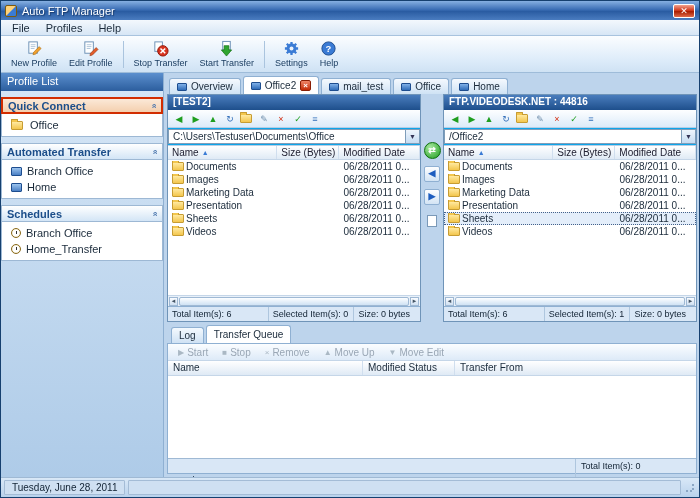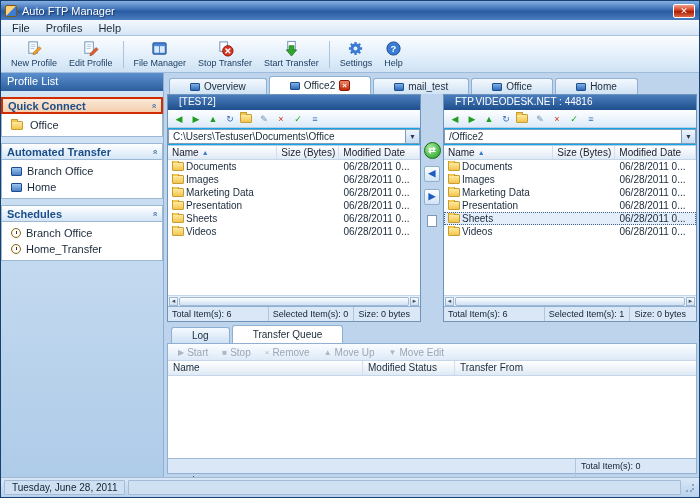--- a/index.html
+++ b/index.html
@@ -31,28 +31,28 @@
 .chev{color:#4a76ad;font-size:9px;transform:rotate(-90deg);font-weight:bold}
 
 .folder{width:12px;height:9px;flex:0 0 12px;background:linear-gradient(#ffe9a0,#f3c64d);border:1px solid #c79c32;border-radius:1px;position:relative;margin-right:2px}
 .folder::before{content:"";position:absolute;top:-3px;left:-1px;width:5px;height:2px;background:#f3c64d;border:1px solid #c79c32;border-bottom:none;border-radius:1px 1px 0 0}
 .i-pc{width:11px;height:9px;flex:0 0 11px;background:linear-gradient(#9cc4ee,#4a7fc4);border:1px solid #1d4d8f;border-radius:1px}
 .i-clock{width:10px;height:10px;flex:0 0 10px;border-radius:50%;background:radial-gradient(#fff 55%,#d8c27a);border:1px solid #8a6a1a;position:relative}
 .i-clock::after{content:"";position:absolute;left:4px;top:2px;width:1px;height:3px;background:#333}
 
 .content{flex:1;display:flex;flex-direction:column;padding:3px 2px 0 3px;min-width:0}
 .tabstrip{display:flex;gap:2px;height:18px;align-items:flex-end;padding-left:2px}
-.tab{display:flex;align-items:center;gap:4px;height:16px;padding:0 20px;background:linear-gradient(#f4f9fe,#cfe2f4);border:1px solid #8fb0d2;border-bottom:none;border-radius:3px 3px 0 0;font-size:10px;cursor:default;white-space:nowrap}
+.tab{display:flex;align-items:center;gap:4px;height:16px;padding:0 7px;background:linear-gradient(#f4f9fe,#cfe2f4);border:1px solid #8fb0d2;border-bottom:none;border-radius:3px 3px 0 0;font-size:10px;cursor:default;white-space:nowrap}
 .tab.active{background:#fff;height:18px;position:relative;z-index:2}
 .tabico{width:10px;height:8px;background:linear-gradient(#7fb0e8,#2f6cb8);border:1px solid #1d4d8f;border-radius:1px;flex:0 0 10px}
 .tab .x{width:11px;height:11px;background:linear-gradient(#f08568,#c22a06);border:1px solid #8a1e04;color:#fff;font-size:8px;line-height:9px;text-align:center;border-radius:2px;font-weight:bold}
 
 .panels{display:flex;height:228px}
 .fpanel{flex:1;display:flex;flex-direction:column;border:1px solid #6f94b8;background:#fff;min-width:0}
-.p-header{height:15px;background:linear-gradient(#4a7dbd,#1e4f8c);color:#fff;font-weight:normal;font-size:10px;padding:1px 11px;white-space:nowrap}
+.p-header{height:15px;background:linear-gradient(#4a7dbd,#1e4f8c);color:#fff;font-weight:bold;font-size:10px;padding:1px 5px;white-space:nowrap}
 .p-toolbar{height:18px;background:linear-gradient(#fdfeff,#dcebf9);border-bottom:1px solid #b7cee5;display:flex;align-items:center;gap:1px;padding:0 3px}
 .pt-btn{width:16px;height:15px;display:flex;align-items:center;justify-content:center;font-size:9px;border-radius:2px}
 .g{color:#1f9e1f}.b{color:#2f6cb8}.r{color:#d23014}.gr{color:#6a8aa8}
 .p-address{height:18px;display:flex;align-items:center;padding:1px 0;background:#0ea5e9;border-bottom:1px solid #b7cee5}
 .addr{flex:1;height:15px;border:1px solid #7f9db9;border-right:none;background:#fff;padding:0 4px;font-size:10px;line-height:13px;white-space:nowrap;overflow:hidden}
 .addr-drop{width:15px;height:15px;border:1px solid #7f9db9;background:linear-gradient(#eef5fc,#c6dcf2);text-align:center;font-size:7px;line-height:13px;color:#335}
 .p-cols{height:14px;display:flex;background:linear-gradient(#ffffff,#dfeaf5);border-bottom:1px solid #c5d6e8;font-size:10px;color:#223}
 .hc{padding:0 4px;border-right:1px solid #d0deee;line-height:13px;white-space:nowrap;overflow:hidden;display:flex;align-items:center;gap:3px}
 .c-name{flex:1.4;min-width:0}.c-size{width:62px;flex:0 0 62px}.c-mod{flex:1;min-width:0}
 .sort{color:#3a7bd5;font-size:7px}
@@ -125,28 +125,20 @@
       <svg viewBox="0 0 18 18">
           <rect x="3" y="2" width="9" height="12" fill="#fff" stroke="#6a8fb5"></rect>
           <path d="M5 5h5M5 7h5M5 9h4" stroke="#9ab4cf" stroke-width="0.8"></path>
           <path d="M9 14l6-6 2 2-6 6-2.6.6z" fill="#e45c2a" stroke="#8f3410" stroke-width="0.6"></path>
         </svg>
       <span>Edit Profile</span>
     </div>
     <span class="tb-sep"></span>
     <div class="tb-btn">
       <svg viewBox="0 0 18 18">
-          <rect x="2" y="3" width="14" height="12" rx="1" fill="#4a86d8" stroke="#1d4d8f"></rect>
-          <rect x="3.5" y="6.5" width="5" height="7" fill="#dce9f7"></rect>
-          <rect x="9.5" y="6.5" width="5" height="7" fill="#dce9f7"></rect>
-        </svg>
-      <span>File Manager</span>
-    </div>
-    <div class="tb-btn">
-      <svg viewBox="0 0 18 18">
           <rect x="3" y="2" width="8" height="10" fill="#fff" stroke="#6a8fb5"></rect>
           <circle cx="11.5" cy="11.5" r="5.5" fill="#d83420" stroke="#8f1202"></circle>
           <path d="M9 9l5 5M14 9l-5 5" stroke="#fff" stroke-width="1.6"></path>
         </svg>
       <span>Stop Transfer</span>
     </div>
     <div class="tb-btn">
       <svg viewBox="0 0 18 18">
           <rect x="5" y="1.5" width="8" height="9" fill="#fff" stroke="#6a8fb5"></rect>
           <path d="M9 17l-5.5-6.5h3V6h5v4.5h3z" fill="#2fa52f" stroke="#0d6e0d" stroke-width="0.7"></path>

